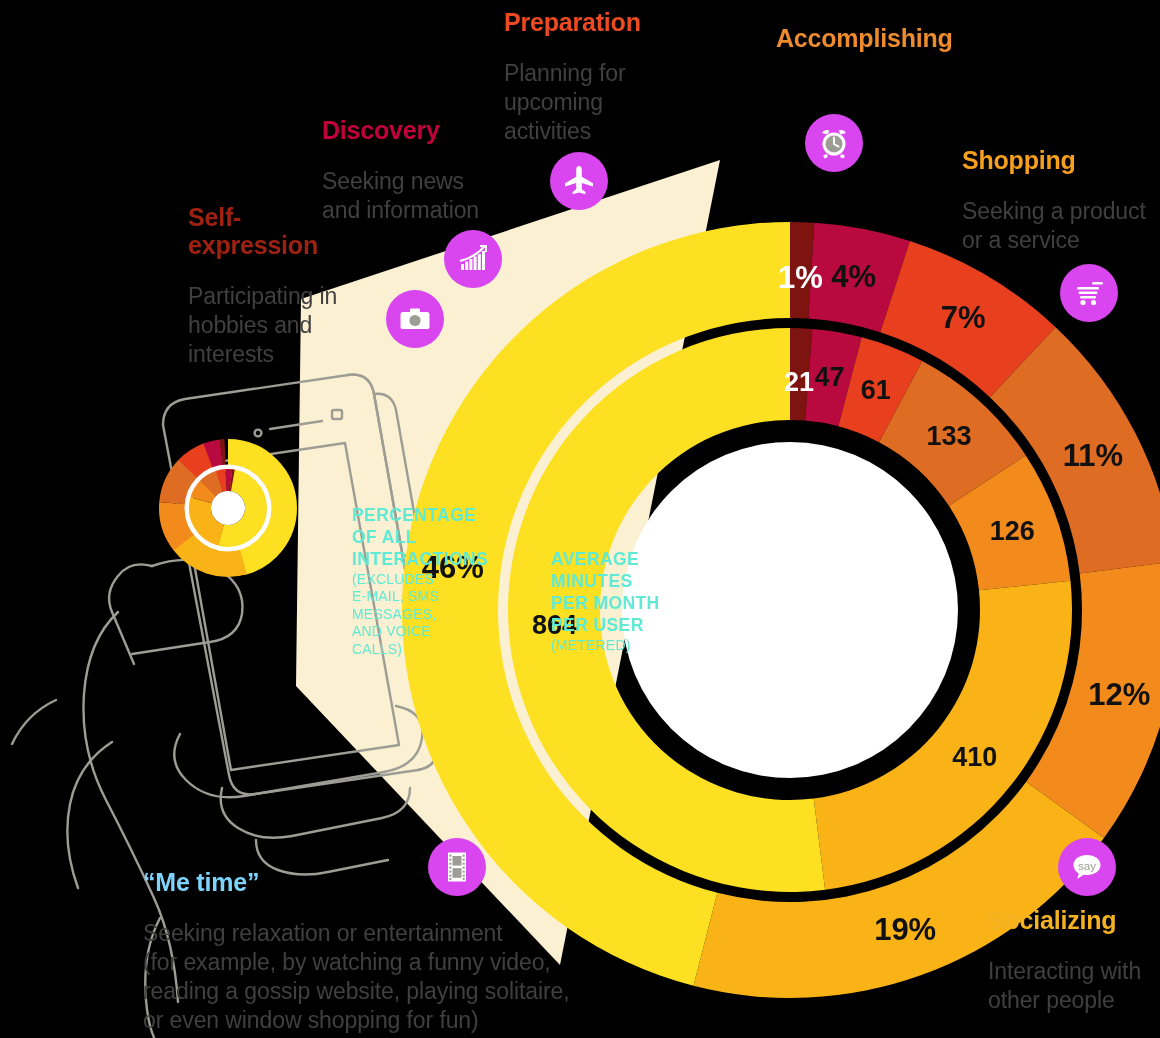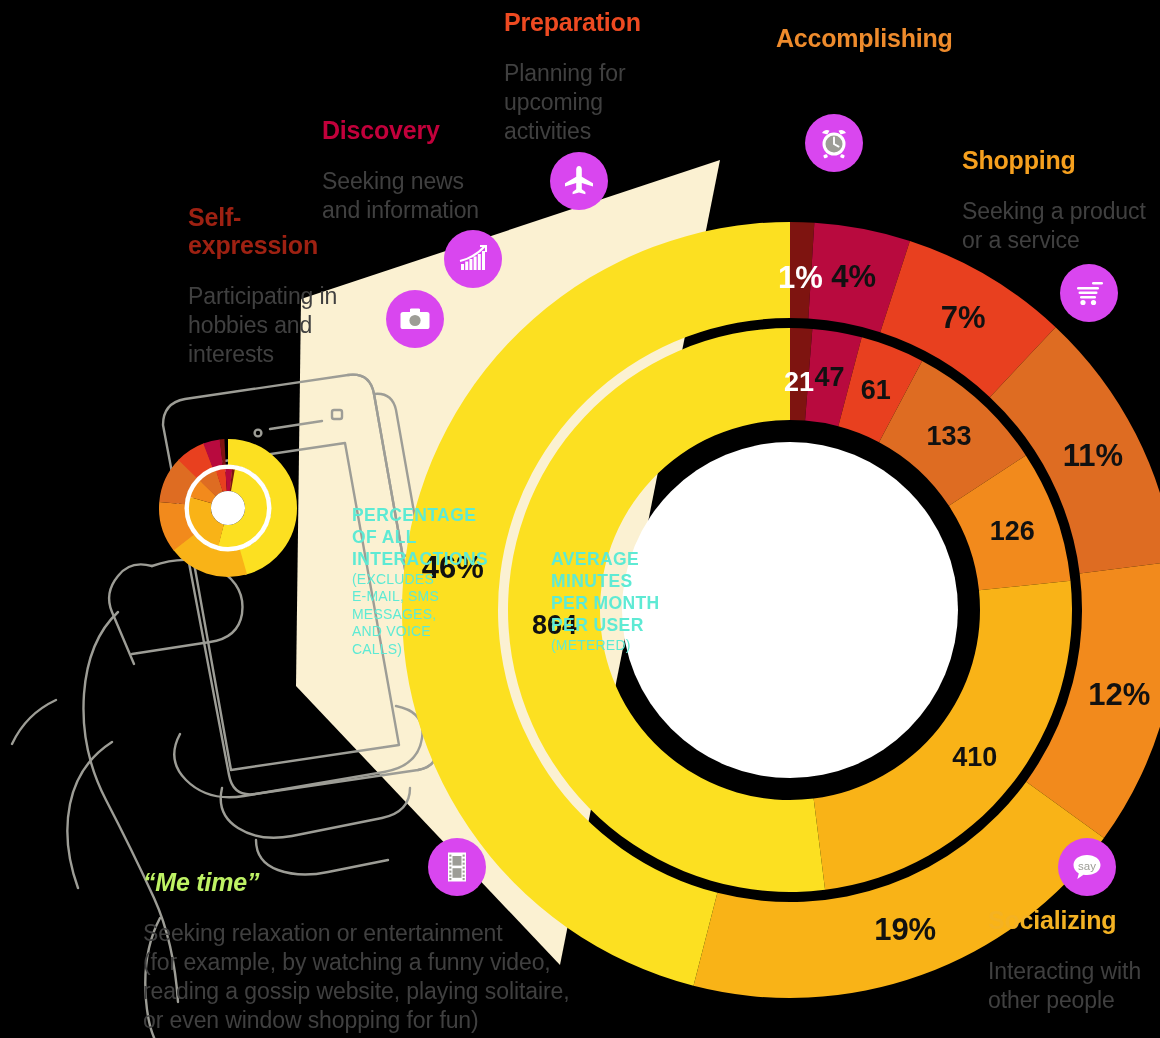--- a/index.html
+++ b/index.html
@@ -10,21 +10,21 @@
   }
   #stage{position:absolute;inset:0;}
   .lbl{position:absolute;}
   .lbl .ttl{font-weight:bold;font-size:25px;line-height:1.12;letter-spacing:-0.2px;}
   .lbl .dsc{color:#404040;font-size:23px;line-height:1.26;letter-spacing:-0.1px;margin-top:23px;}
   .ttl.preparation{color:#EE4A21;}
   .ttl.accomplishing{color:#EE8B2C;}
   .ttl.shopping{color:#F6A01E;}
   .ttl.discovery{color:#C2003B;}
   .ttl.selfexp{color:#9E2112;}
-  .ttl.metime{color:#bef264;font-style:italic;}
+  .ttl.metime{color:#7dd3fc;}
   .ttl.socializing{color:#F4B223;}
 
   .icon{position:absolute;width:58px;height:58px;border-radius:50%;background:#d946ef;
         display:flex;align-items:center;justify-content:center;}
   .icon svg{display:block;}
 
   .centerblock{position:absolute;color:#5eead4;}
   .centerblock .hd{font-weight:bold;font-size:17.5px;line-height:1.25;letter-spacing:0.4px;}
   .centerblock .sb{font-size:14px;line-height:1.25;letter-spacing:0.2px;}
 

